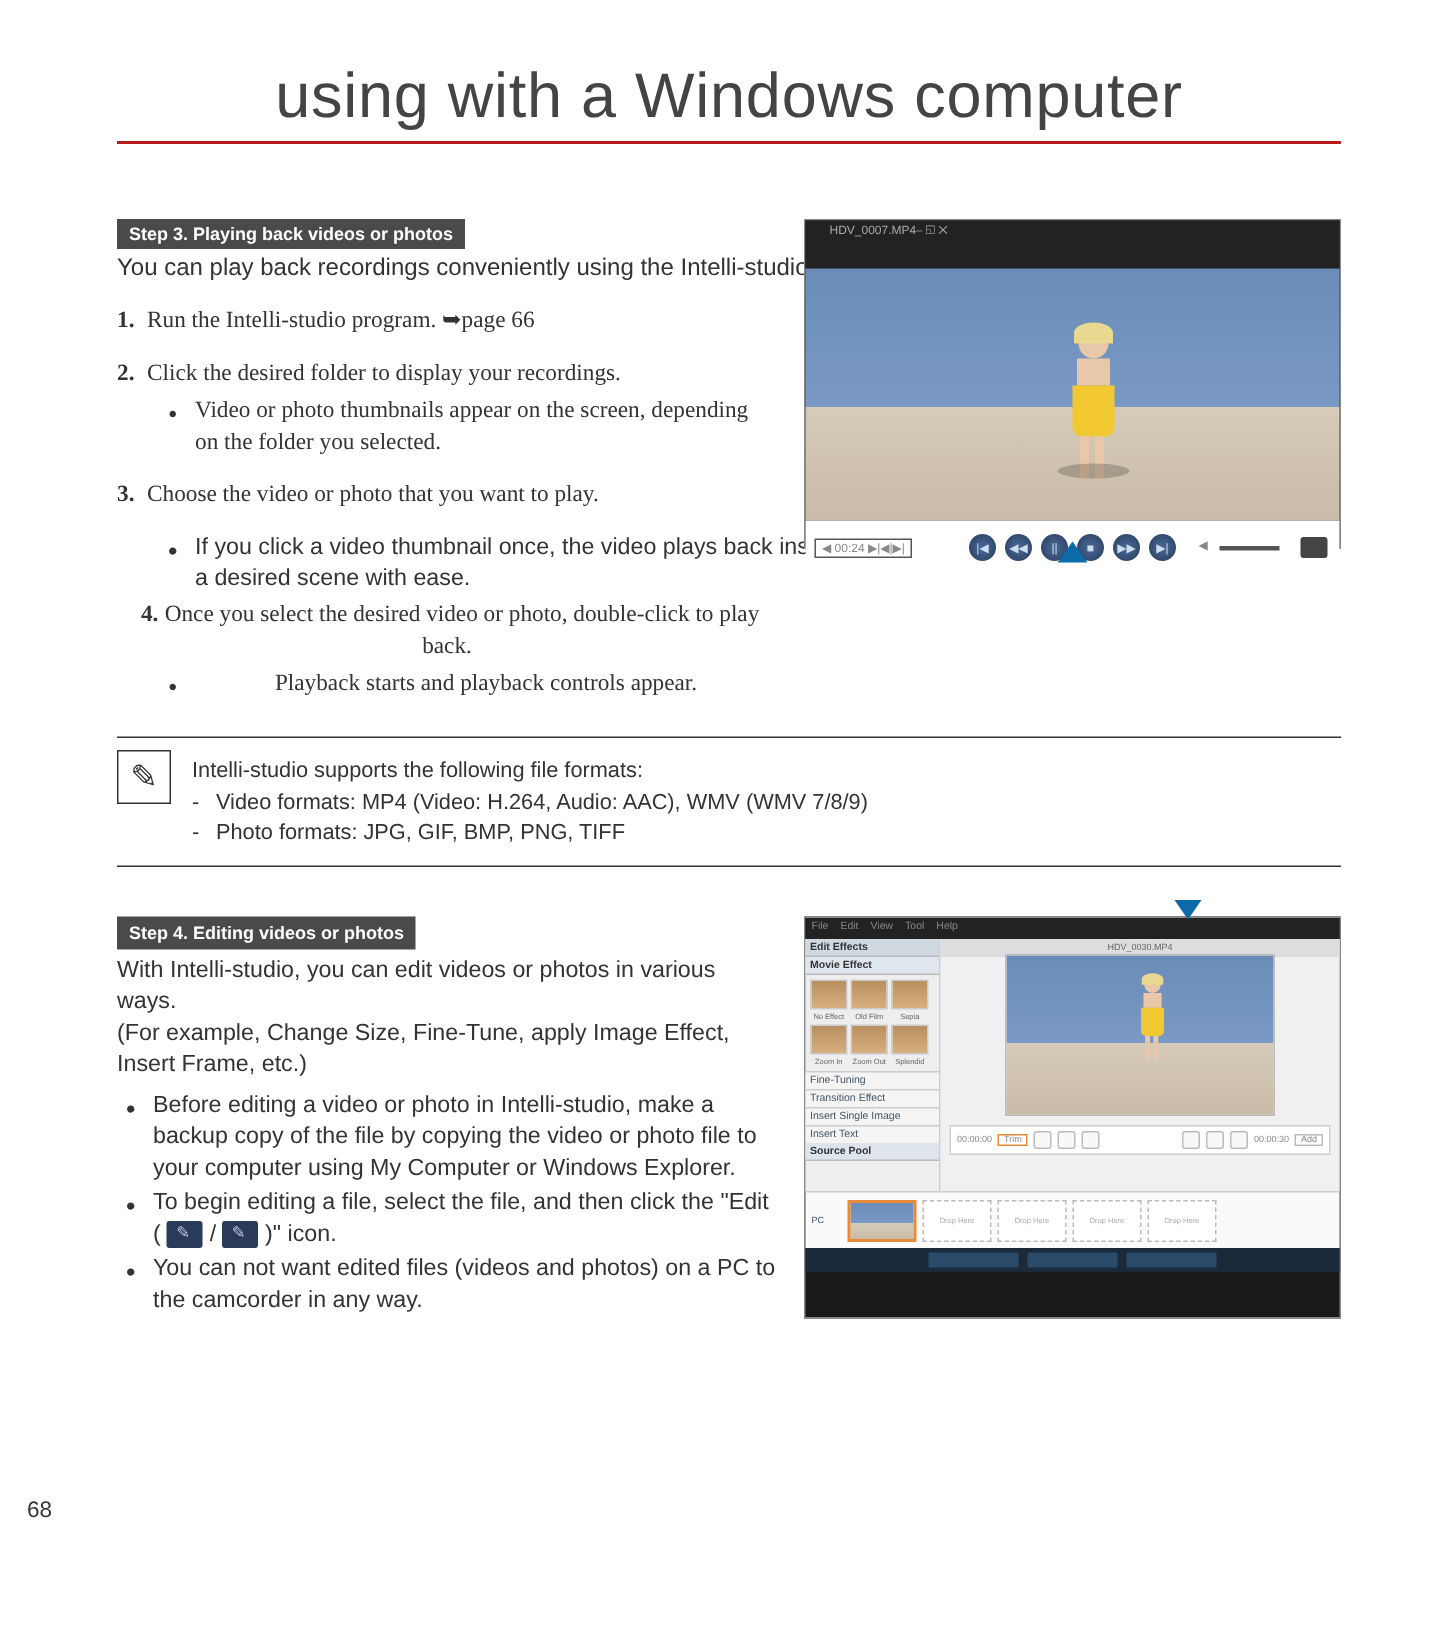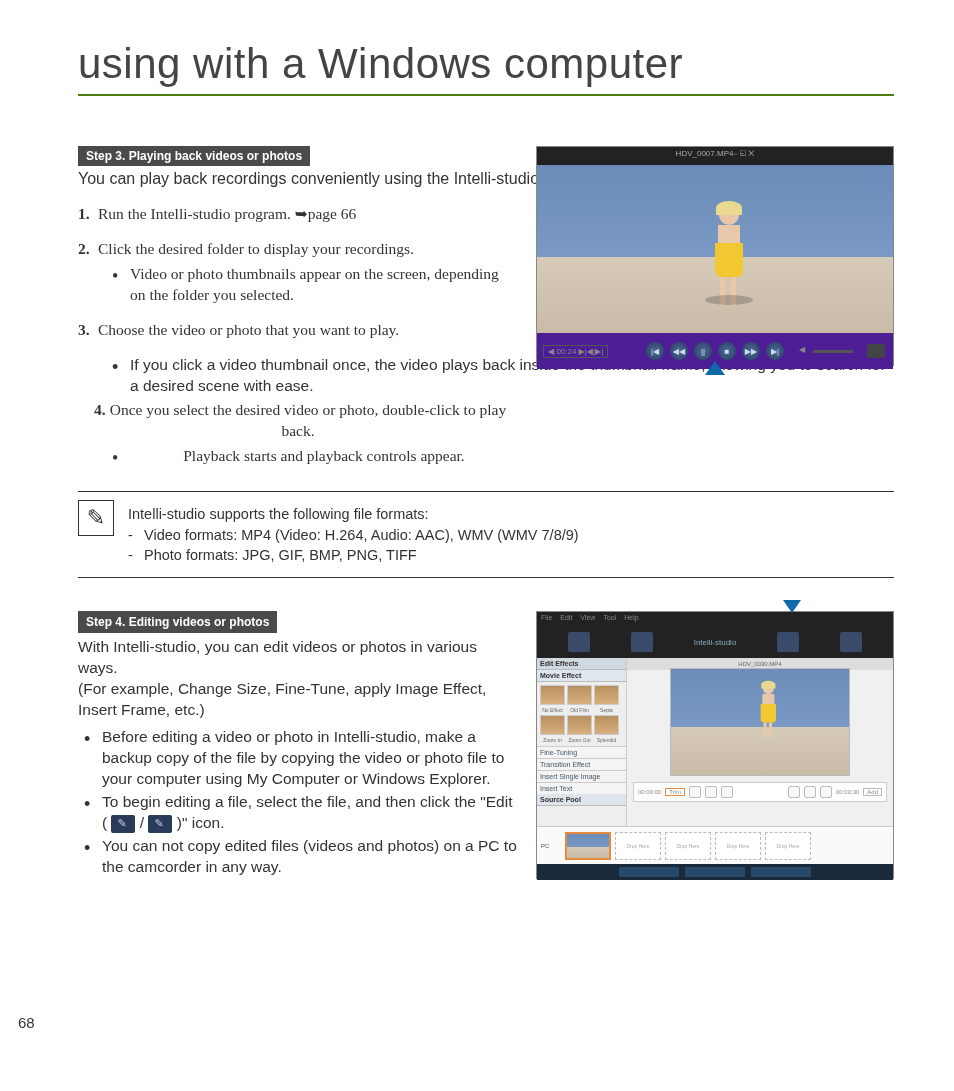--- a/index.html
+++ b/index.html
@@ -8,22 +8,22 @@
     height: 1091px;
     background: #fff;
     font-family: Arial, Helvetica, sans-serif;
     color: #333;
     position: relative;
     padding: 40px 60px 40px 78px;
   }
   .page-title {
     font-size: 42px;
     font-weight: 300;
-    text-align: left;
-    border-bottom: 2px solid #4d7c0f;
+    text-align: center;
+    border-bottom: 2px solid #b91c1c;
     padding-bottom: 6px;
     margin-bottom: 50px;
     letter-spacing: 0.5px;
     color: #444;
   }
   .step-label {
     display: inline-block;
     background: #4a4a4a;
     color: #fff;
     font-weight: bold;
@@ -76,48 +76,48 @@
   .player-shot {
     position: absolute;
     top: 0;
     right: 0;
     width: 358px;
     height: 220px;
     background: #000;
     border: 1px solid #888;
   }
   .player-titlebar {
-    height: 18px;
+    height: 32px;
     background: #222;
     color: #aaa;
     font-size: 8px;
-    padding: 2px 0;
+    padding: 2px 16px;
     display: flex;
-    justify-content: center;
+    justify-content: flex-start;
   }
   .player-video {
     height: 168px;
     background: linear-gradient(#6b8bb8 0%, #7a9ac5 55%, #d6cbb8 55%, #c8bca8 100%);
     position: relative;
   }
   .child {
     position: absolute;
     left: 175px; top: 40px;
     width: 34px; height: 90px;
   }
   .child .head { width: 20px; height: 20px; border-radius: 50%; background: #e8c8a8; margin: 0 auto; }
   .child .hair { position: absolute; top: -4px; left: 4px; width: 26px; height: 14px; background: #e8d890; border-radius: 50% 50% 0 0; }
   .child .body { width: 22px; height: 18px; background: #e8c8a8; margin: 0 auto; }
   .child .shorts { width: 28px; height: 34px; background: #f2c832; margin: 0 auto; border-radius: 0 0 6px 6px; }
   .child .legs { width: 18px; height: 28px; margin: 0 auto; display:flex; gap:4px;}
   .child .leg { width:6px; height:28px; background:#e8c8a8;}
   .shadow { position:absolute; left:168px; top:130px; width:48px; height:10px; background:rgba(0,0,0,0.2); border-radius:50%; }
   .player-controls {
     height: 36px;
-    background: #4c1d95;
+    background: #ffffff;
     display: flex;
     align-items: center;
     justify-content: center;
     gap: 6px;
     position: relative;
   }
   .pbtn {
     width: 18px; height: 18px; border-radius: 50%;
     background: radial-gradient(#4a6a9a, #2a3a5a);
     color: #cde; font-size: 8px; display:flex; align-items:center; justify-content:center;
@@ -221,21 +221,21 @@
   .ed-tl-btn { width:12px; height:12px; border:1px solid #bbb; border-radius:2px; background:#f8f8f8;}
   .ed-strip { height: 38px; background:#fafafa; border-top:1px solid #ccc; display:flex; gap:4px; padding:4px; align-items:center;}
   .ed-clip { width:46px; height:28px; border:1px dashed #bbb; background:#fff; font-size:5px; color:#aaa; display:flex; align-items:center; justify-content:center;}
   .ed-clip.sel { border:2px solid #e88a3a; background:linear-gradient(#6b8bb8 0%,#7a9ac5 55%,#d6cbb8 55%,#c8bca8 100%);}
   .ed-bottom { height:16px; background:#1a2a3a; display:flex; justify-content:center; gap:6px; align-items:center;}
   .ed-bot-btn { width:60px; height:10px; background:#2a4a6a; border-radius:1px;}
   .ed-preview-title { position:absolute; top:0; left:0; right:0; height:12px; background:#ddd; font-size:6px; color:#666; text-align:center; line-height:12px;}
   .page-num {
     position: absolute;
     left: 18px;
-    bottom: 60px;
+    bottom: 76px;
     font-size: 15px;
     color: #333;
   }
 </style>
 </head>
 <body>
 
 <h1 class="page-title">using with a Windows computer</h1>
 
 <div class="section-wrap">
@@ -311,39 +311,32 @@
     <div>(For example, Change Size, Fine-Tune, apply Image Effect, Insert Frame, etc.)</div>
     <ul class="main">
       <li>Before editing a video or photo in Intelli-studio, make a backup copy of the file by copying the video or photo file to your computer using My Computer or Windows Explorer.</li>
       <li>
         <span>To begin editing a file, select the file, and then click the "Edit (</span>
         <span class="inline-icon"></span>
         <span> / </span>
         <span class="inline-icon"></span>
         <span> )" icon.</span>
       </li>
-      <li>You can not copy edited files (videos and photos) on a PC to the camcorder in any way.</li>
+      <li>You can not want edited files (videos and photos) on a PC to the camcorder in any way.</li>
     </ul>
   </div>
 
   <div class="editor-shot">
     <div class="editor-pointer"></div>
     <div class="ed-menubar">
       <span>File</span>
       <span>Edit</span>
       <span>View</span>
       <span>Tool</span>
       <span>Help</span>
-    </div>
-    <div class="ed-toolbar">
-      <div class="ed-tool"></div>
-      <div class="ed-tool"></div>
-      <span class="brand">Intelli-studio</span>
-      <div class="ed-tool"></div>
-      <div class="ed-tool"></div>
     </div>
     <div class="ed-body">
       <div class="ed-side">
         <div class="ed-side-hdr">Edit Effects</div>
         <div class="ed-side-hdr" style="background:#e0e6ee;">Movie Effect</div>
         <div class="ed-thumbs">
           <div class="ed-th"></div>
             <div class="ed-th"></div>
             <div class="ed-th"></div>
           <div class="ed-th-lbl">No Effect</div>

